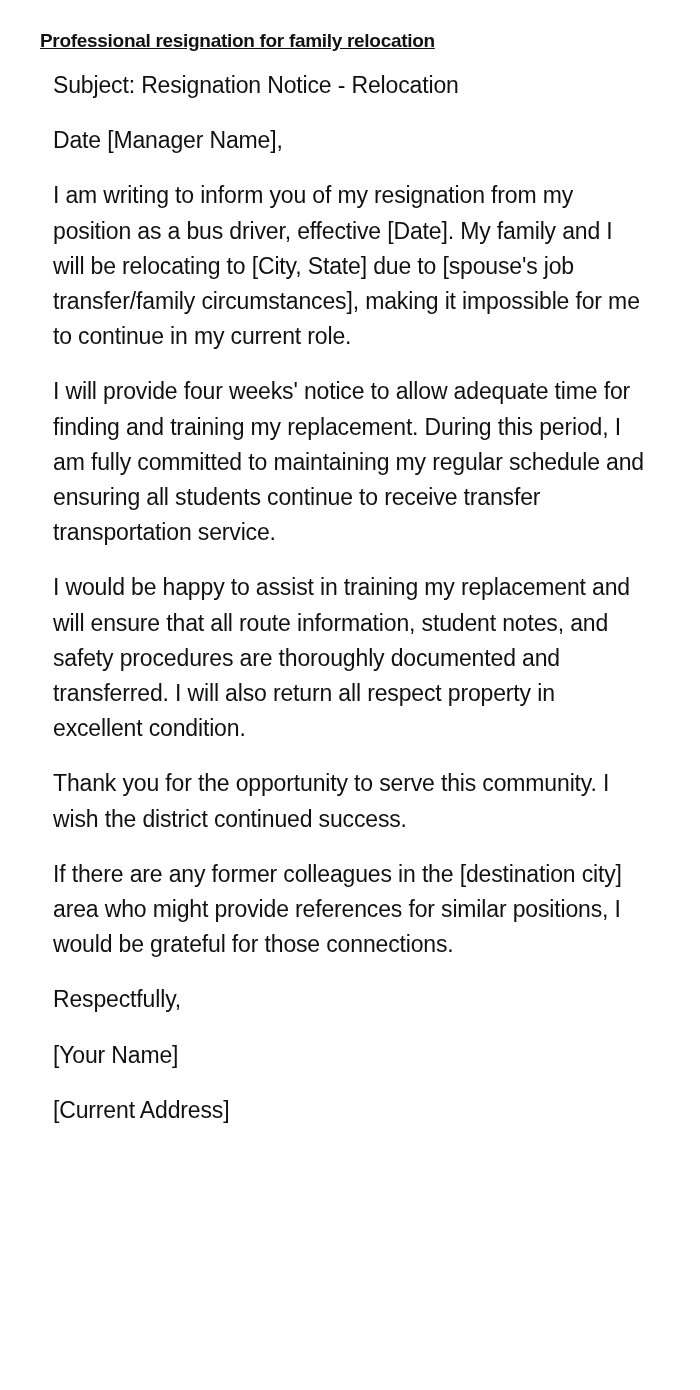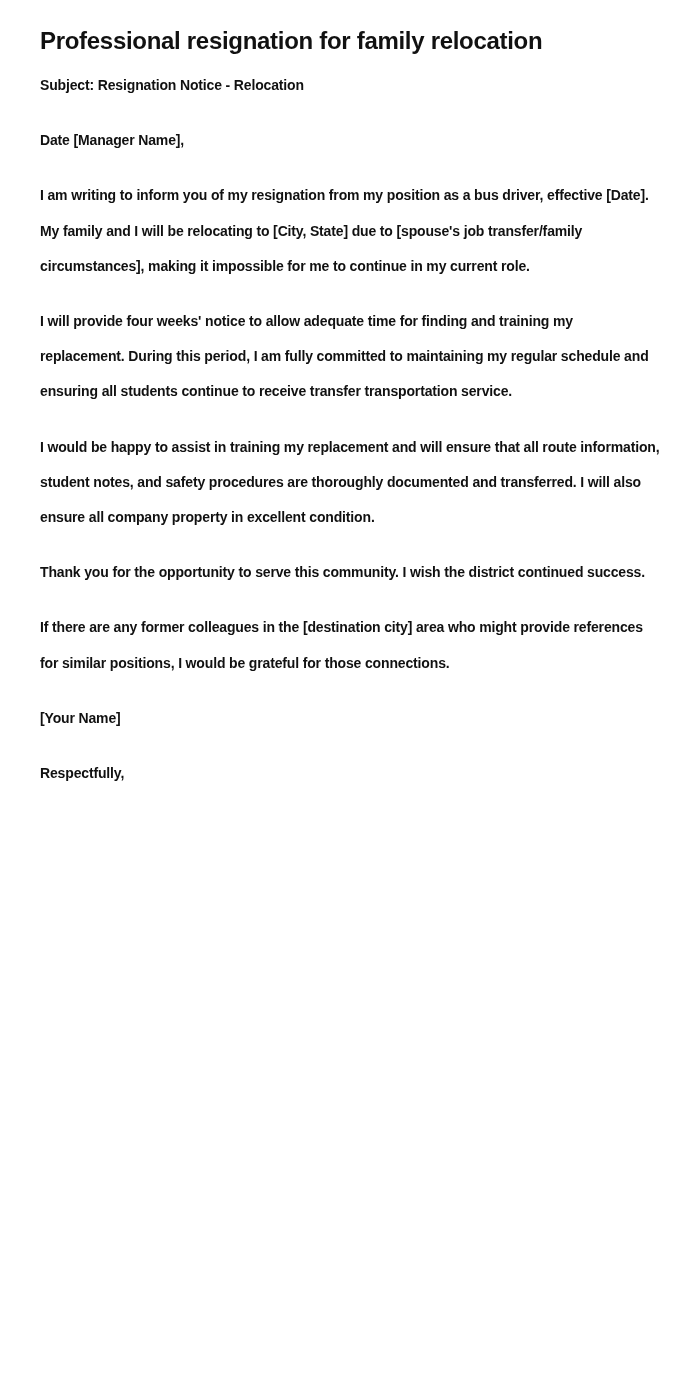--- a/index.html
+++ b/index.html
@@ -1,29 +1,30 @@
 <!DOCTYPE html>
 <html><head>
 <meta charset="utf-8">
 <style>
   html, body { margin: 0; padding: 0; background: #ffffff; }
   body { width: 700px; height: 1390px; overflow: hidden; }
   .page { padding: 22px 40px 0 40px; color: #111111; font-family: "Liberation Sans", sans-serif; }
-  .title { font-size: 24px; font-weight: bold; margin: 0; line-height: 38px; letter-spacing: -0.3px; }
-  .p { font-size: 14px; line-height: 35.2px; margin: 0; letter-spacing: -0.15px; font-weight: bold; }
+  .title { font-size: 19px; font-weight: bold; margin: 0; line-height: 38px; letter-spacing: -0.3px; text-decoration: underline; }
+  .p { font-size: 23px; line-height: 35.2px; margin: 13px; letter-spacing: -0.15px; }
   .subject { margin-top: 8px; }
   .gap { margin-top: 20px; }
 </style>
 </head>
 <body>
 
 <div class="page">
   <h1 class="title">Professional resignation for family relocation</h1>
   <p class="p subject">Subject: Resignation Notice - Relocation</p>
   <p class="p gap">Date [Manager Name],</p>
   <p class="p gap">I am writing to inform you of my resignation from my position as a bus driver, effective [Date]. My family and I will be relocating to [City, State] due to [spouse's job transfer/family circumstances], making it impossible for me to continue in my current role.</p>
   <p class="p gap">I will provide four weeks' notice to allow adequate time for finding and training my replacement. During this period, I am fully committed to maintaining my regular schedule and ensuring all students continue to receive transfer transportation service.</p>
-  <p class="p gap">I would be happy to assist in training my replacement and will ensure that all route information, student notes, and safety procedures are thoroughly documented and transferred. I will also ensure all company property in excellent condition.</p>
+  <p class="p gap">I would be happy to assist in training my replacement and will ensure that all route information, student notes, and safety procedures are thoroughly documented and transferred. I will also return all respect property in excellent condition.</p>
   <p class="p gap">Thank you for the opportunity to serve this community. I wish the district continued success.</p>
   <p class="p gap">If there are any former colleagues in the [destination city] area who might provide references for similar positions, I would be grateful for those connections.</p>
+  <p class="p gap">Respectfully,</p>
   <p class="p gap">[Your Name]</p>
-  <p class="p gap">Respectfully,</p>
+  <p class="p gap">[Current Address]</p>
 </div>
 
 </body></html>

